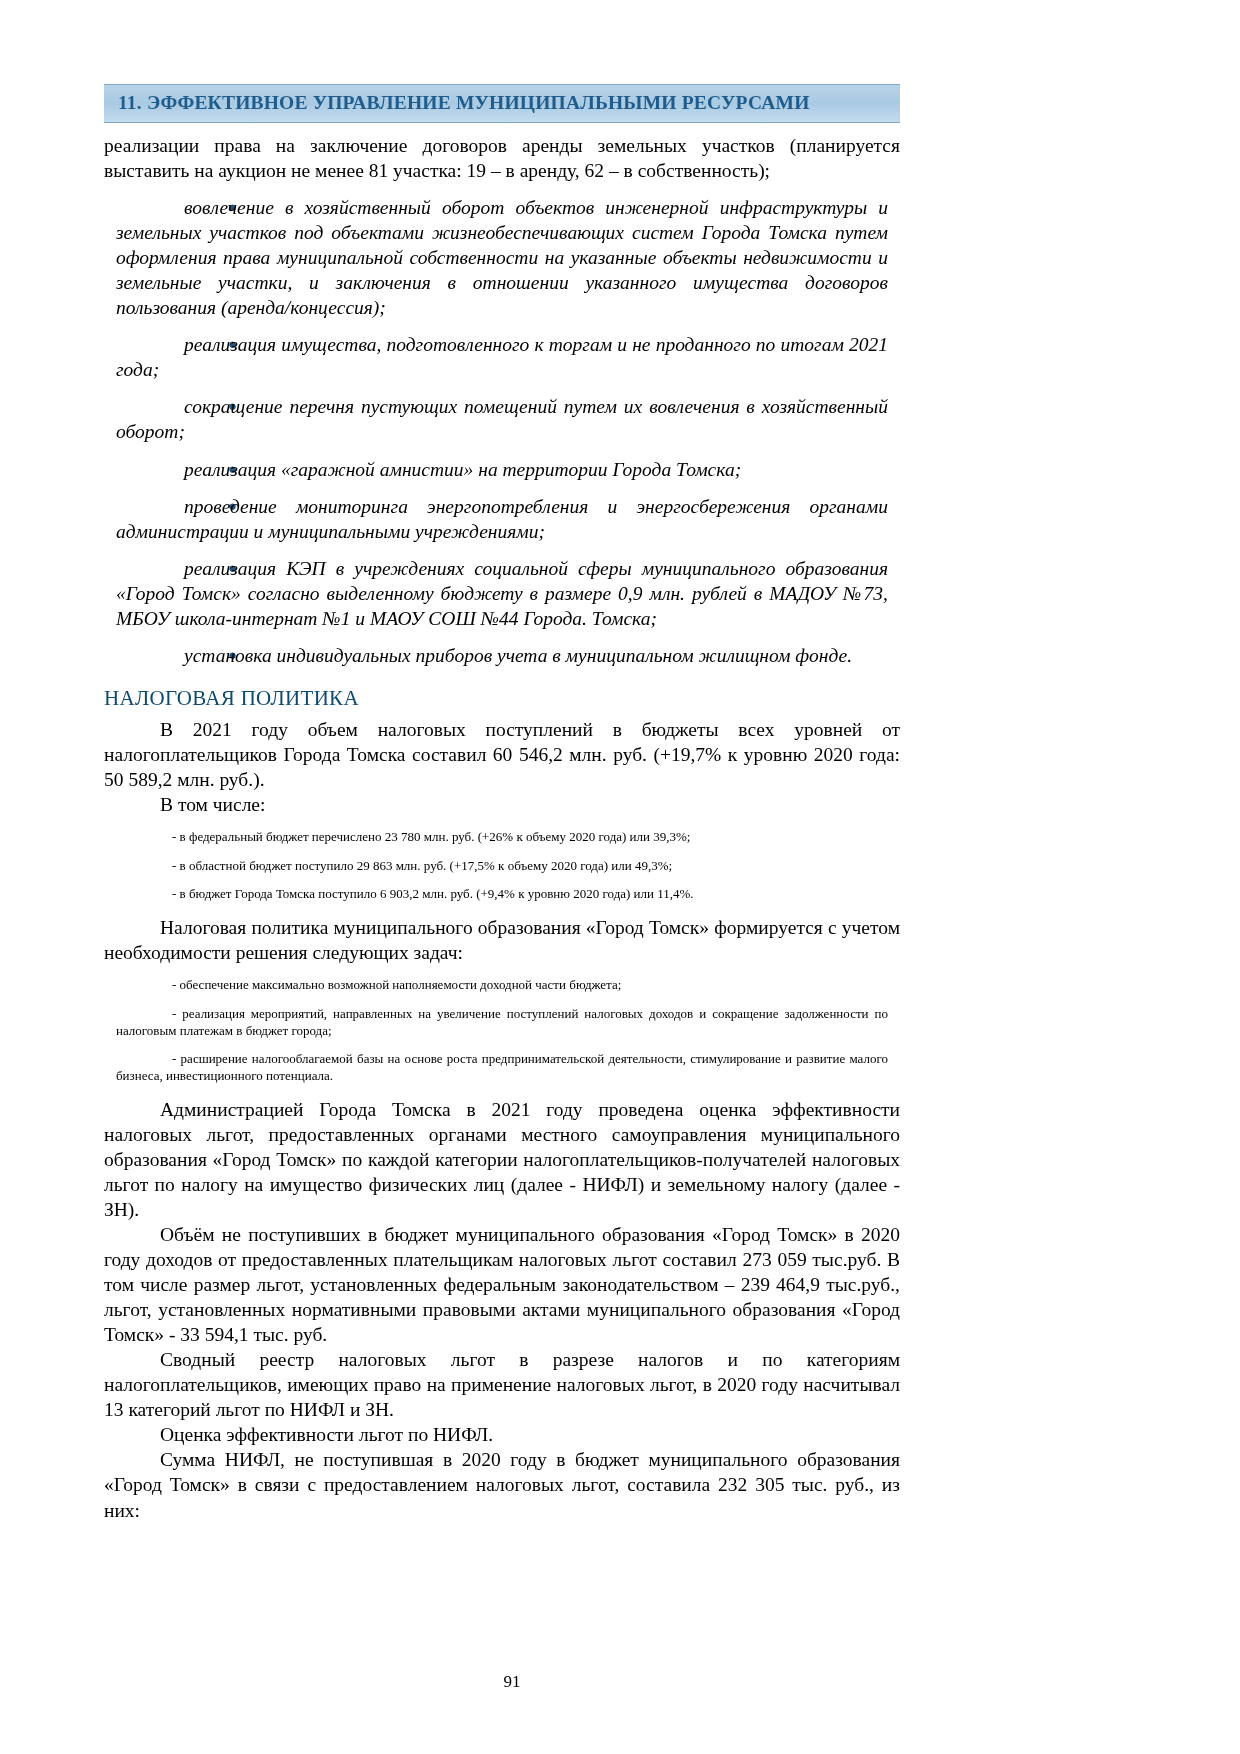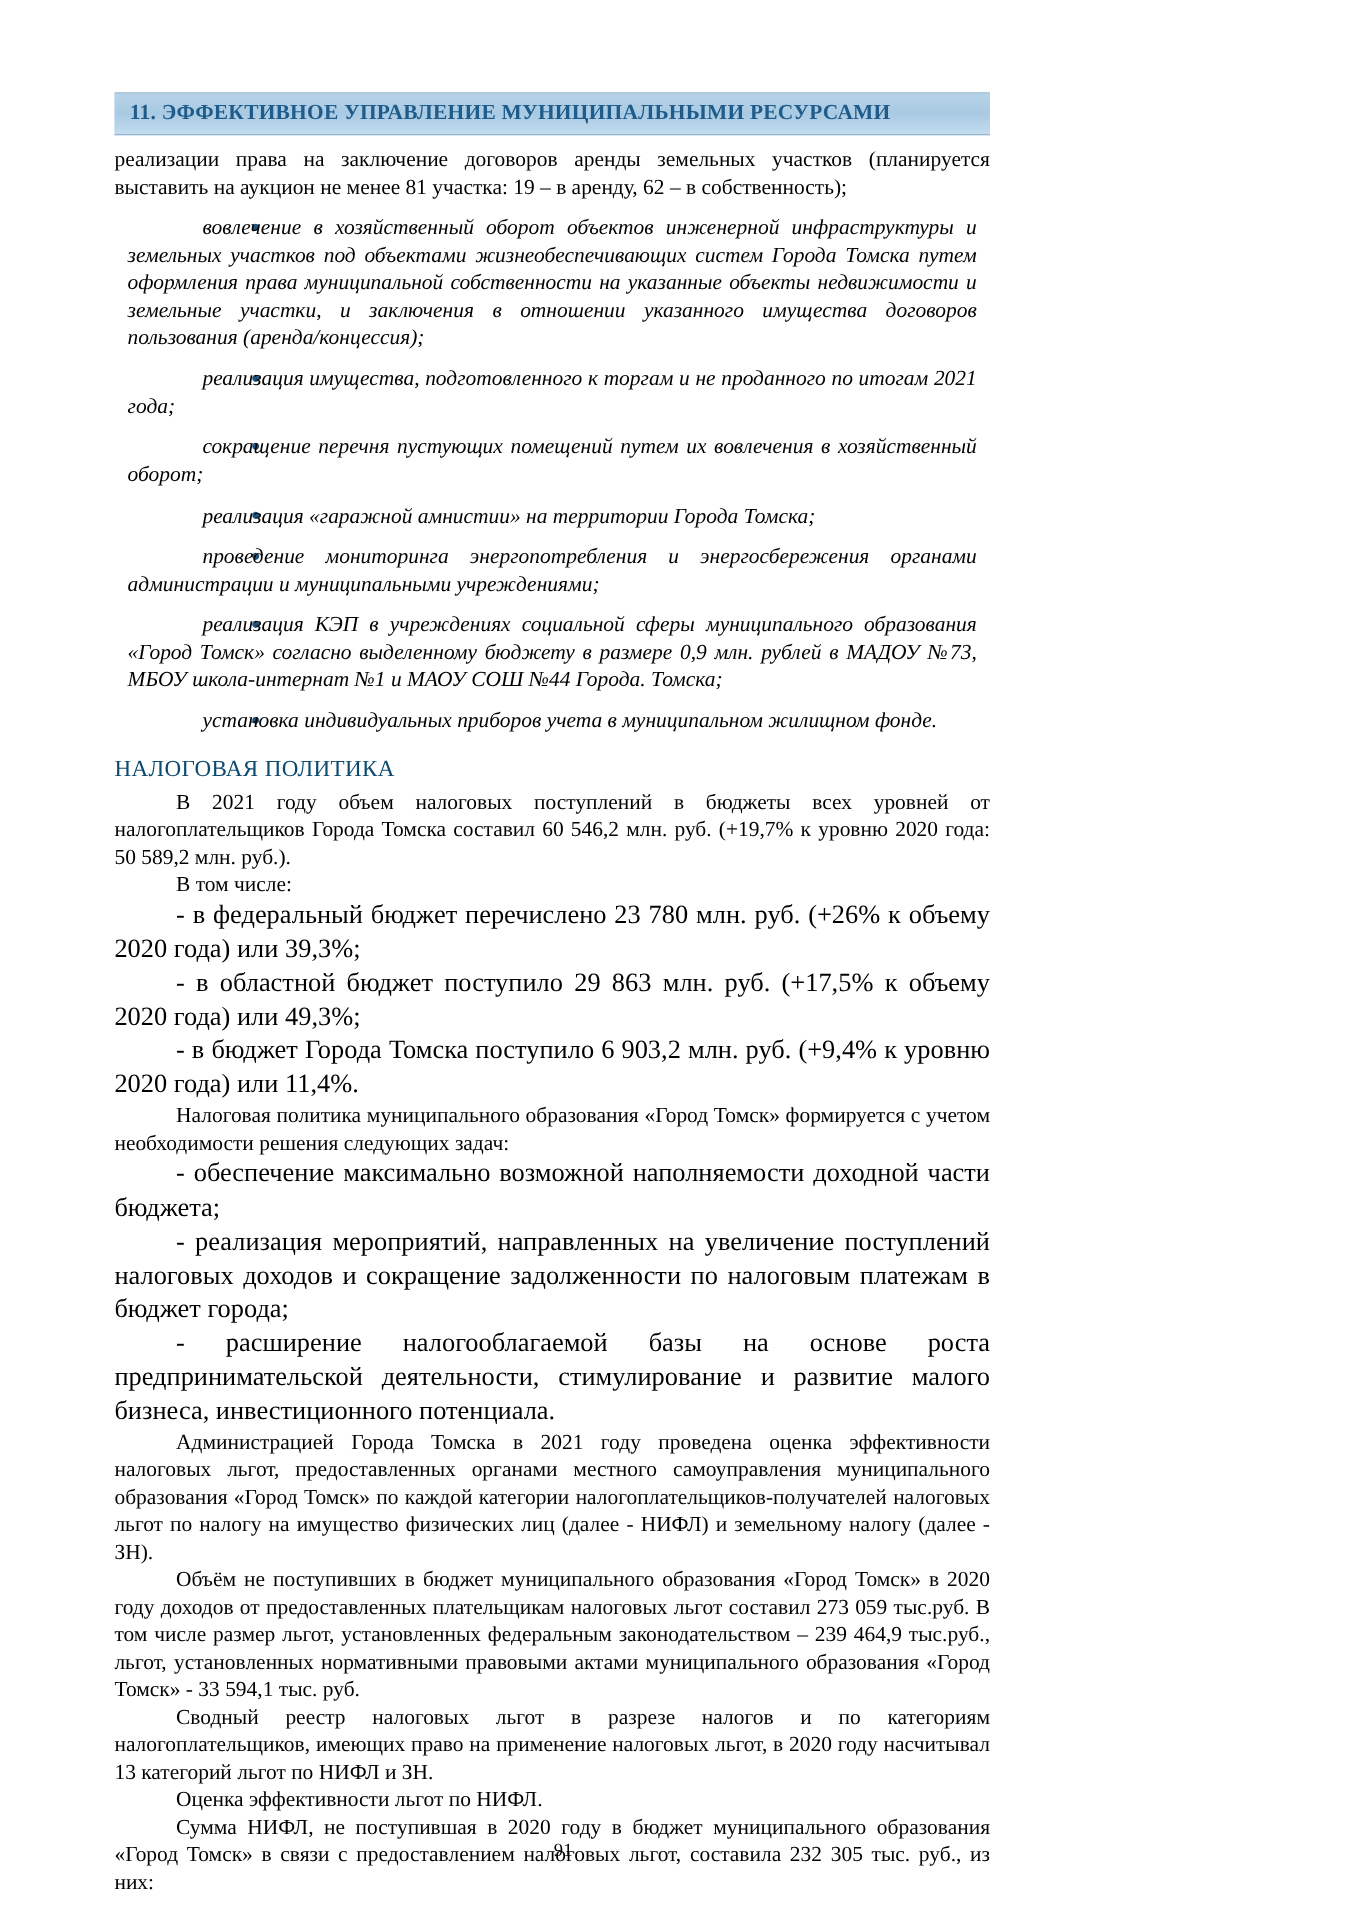--- a/index.html
+++ b/index.html
@@ -87,25 +87,25 @@
     background: #e8d98a;
   }
   .subsection-title {
     color: #0c4a6e;
     font-size: 21px;
     font-weight: normal;
     margin: 18px 0 6px 0;
     letter-spacing: 0.3px;
   }
   .dash-line {
-    font-size: 24px;
+    font-size: 13px;
     line-height: 1.285;
     text-align: justify;
     text-indent: 56px;
-    margin: 0;
+    margin: 12px;
   }
   .bold {
     font-weight: normal;
   }
   .page-number {
     position: absolute;
     bottom: 62px;
     left: 0;
     right: 0;
     text-align: center;

